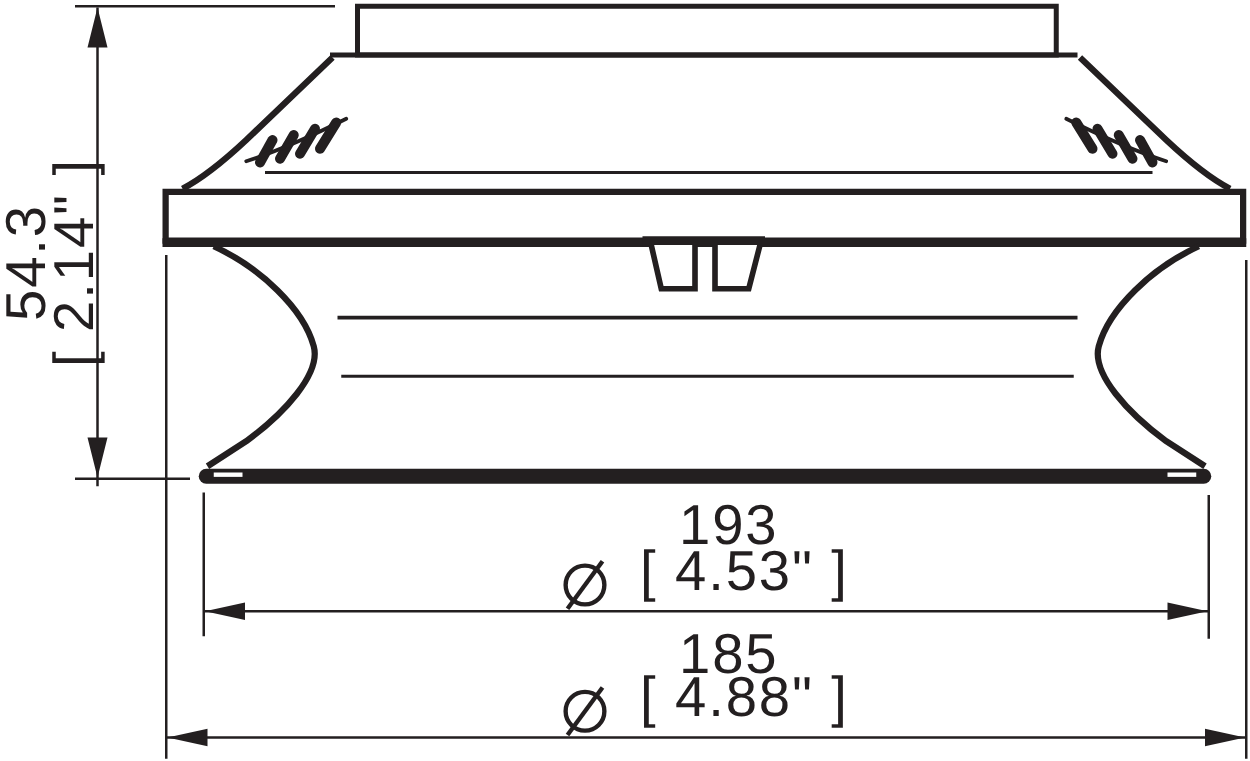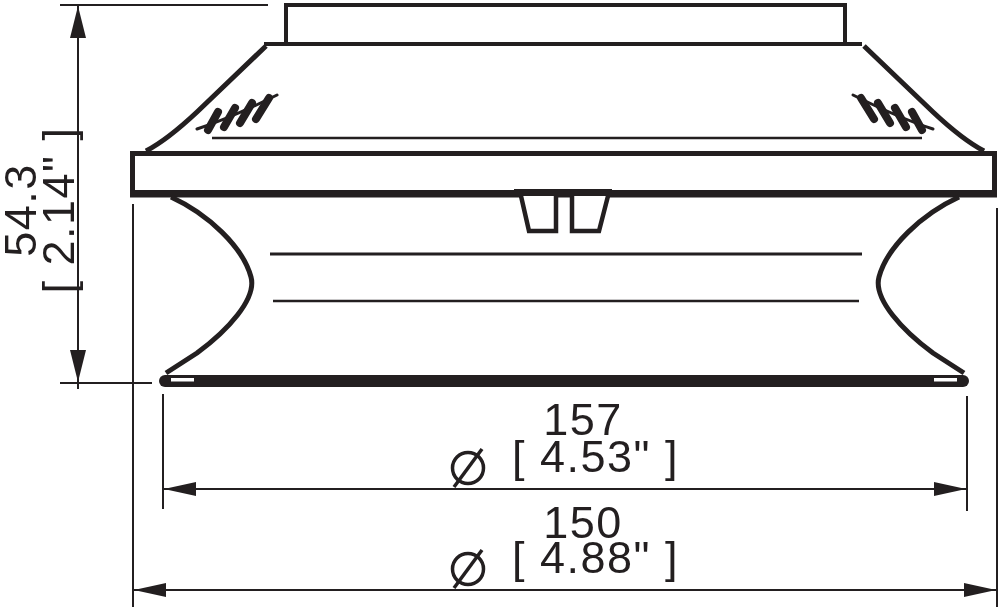--- a/index.html
+++ b/index.html
@@ -158,31 +158,31 @@
         <polygon points="996,590 964,583 964,597" fill="#231f20" stroke="none"></polygon>
       </g>
     </g>
   </svg>
 
   <div class="dim-text vdim">
     <div class="line">54.3</div>
     <div class="line">[ 2.14" ]</div>
   </div>
 
-  <div class="dim-text mm-label mm115">157</div>
+  <div class="dim-text mm-label mm115">193</div>
 
   <div class="dim-text dia-row row115">
     <svg class="dia-icon" viewBox="0 0 40 48" role="img" aria-label="Ø">
       <circle cx="20" cy="27" r="15.5" stroke="#231f20" stroke-width="3.5" fill="none"></circle>
       <line x1="6" y1="46" x2="34" y2="8" stroke="#231f20" stroke-width="3.5"></line>
     </svg>
     <span>[ 4.53" ]</span>
   </div>
 
-  <div class="dim-text mm-label mm124">150</div>
+  <div class="dim-text mm-label mm124">185</div>
 
   <div class="dim-text dia-row row124">
     <svg class="dia-icon" viewBox="0 0 40 48" role="img" aria-label="Ø">
       <circle cx="20" cy="27" r="15.5" stroke="#231f20" stroke-width="3.5" fill="none"></circle>
       <line x1="6" y1="46" x2="34" y2="8" stroke="#231f20" stroke-width="3.5"></line>
     </svg>
     <span>[ 4.88" ]</span>
   </div>
 
 </div>

